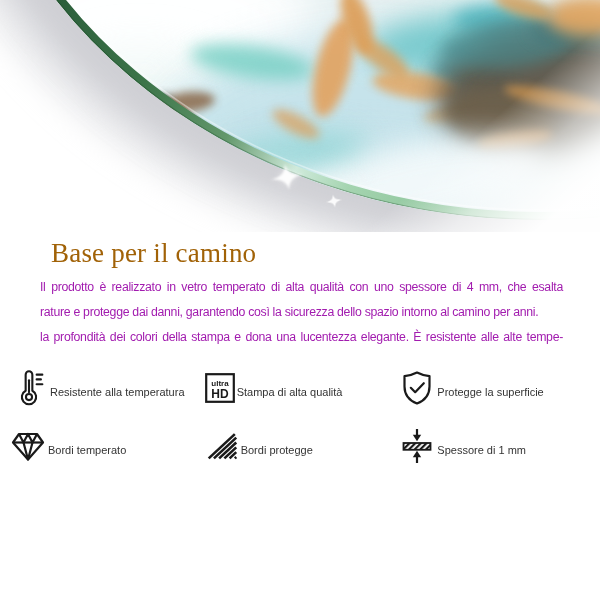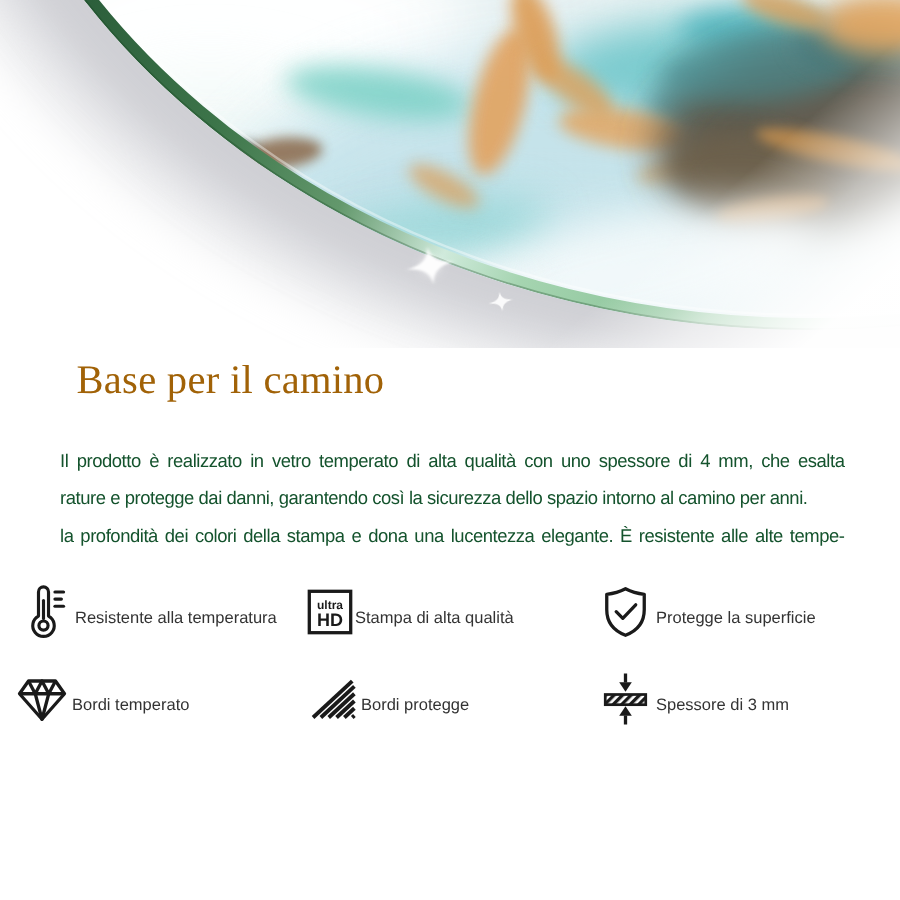--- a/index.html
+++ b/index.html
@@ -9,21 +9,21 @@
   }
   .hero{position:relative;width:600px;height:232px;background:#ffffff;}
   .hero svg{display:block;}
   .content{padding:0 37px 0 40px;}
   .page-title{
     font-family:"Liberation Serif", serif;font-weight:400;
     font-size:27px;line-height:35px;color:#a16207;
     margin:4px 0 0 11px;letter-spacing:.2px;
   }
   .page-title span{display:block;}
-  .desc{margin-top:24px;font-size:12.3px;line-height:25px;color:#14532d;letter-spacing:-.3px;}
+  .desc{margin-top:4px;font-size:12.3px;line-height:25px;color:#a21caf;letter-spacing:-.3px;}
   .desc .line{text-align:justify;text-align-last:justify;}
   .desc .line.last{text-align-last:left;}
   .features{
     margin:16px 8px 0 8px;display:grid;grid-template-columns:repeat(3,1fr);
     row-gap:14px;
   }
   .feature{display:flex;align-items:center;}
   .icon-wrap{height:44px;display:flex;align-items:center;justify-content:center;}
   .feature-label{margin-top:9px;font-size:11px;line-height:15px;color:#333333;white-space:nowrap;}
   .ic{stroke:#1a1a1a;fill:none;stroke-width:2.2;}
@@ -217,16 +217,16 @@
             <rect x="0" y="0" width="2.2" height="4" fill="#1a1a1a"></rect>
           </pattern>
         </defs>
         <rect x="6.5" y="17" width="27" height="6.8" fill="url(#hatch6)" stroke="#1a1a1a" stroke-width="1.8"></rect>
         <line class="ic" x1="20" y1="3" x2="20" y2="9" stroke-width="2.4"></line>
         <polygon class="ic-fill" points="15.8,8.8 24.2,8.8 20,15.2"></polygon>
         <line class="ic" x1="20" y1="37" x2="20" y2="31" stroke-width="2.4"></line>
         <polygon class="ic-fill" points="15.8,31.2 24.2,31.2 20,24.8"></polygon>
       </svg>
     </div>
-    <div class="feature-label">Spessore di 3 mm</div>
+    <div class="feature-label">Spessore di 1 mm</div>
   </div>
 
 </div>
 
 </body></html>

